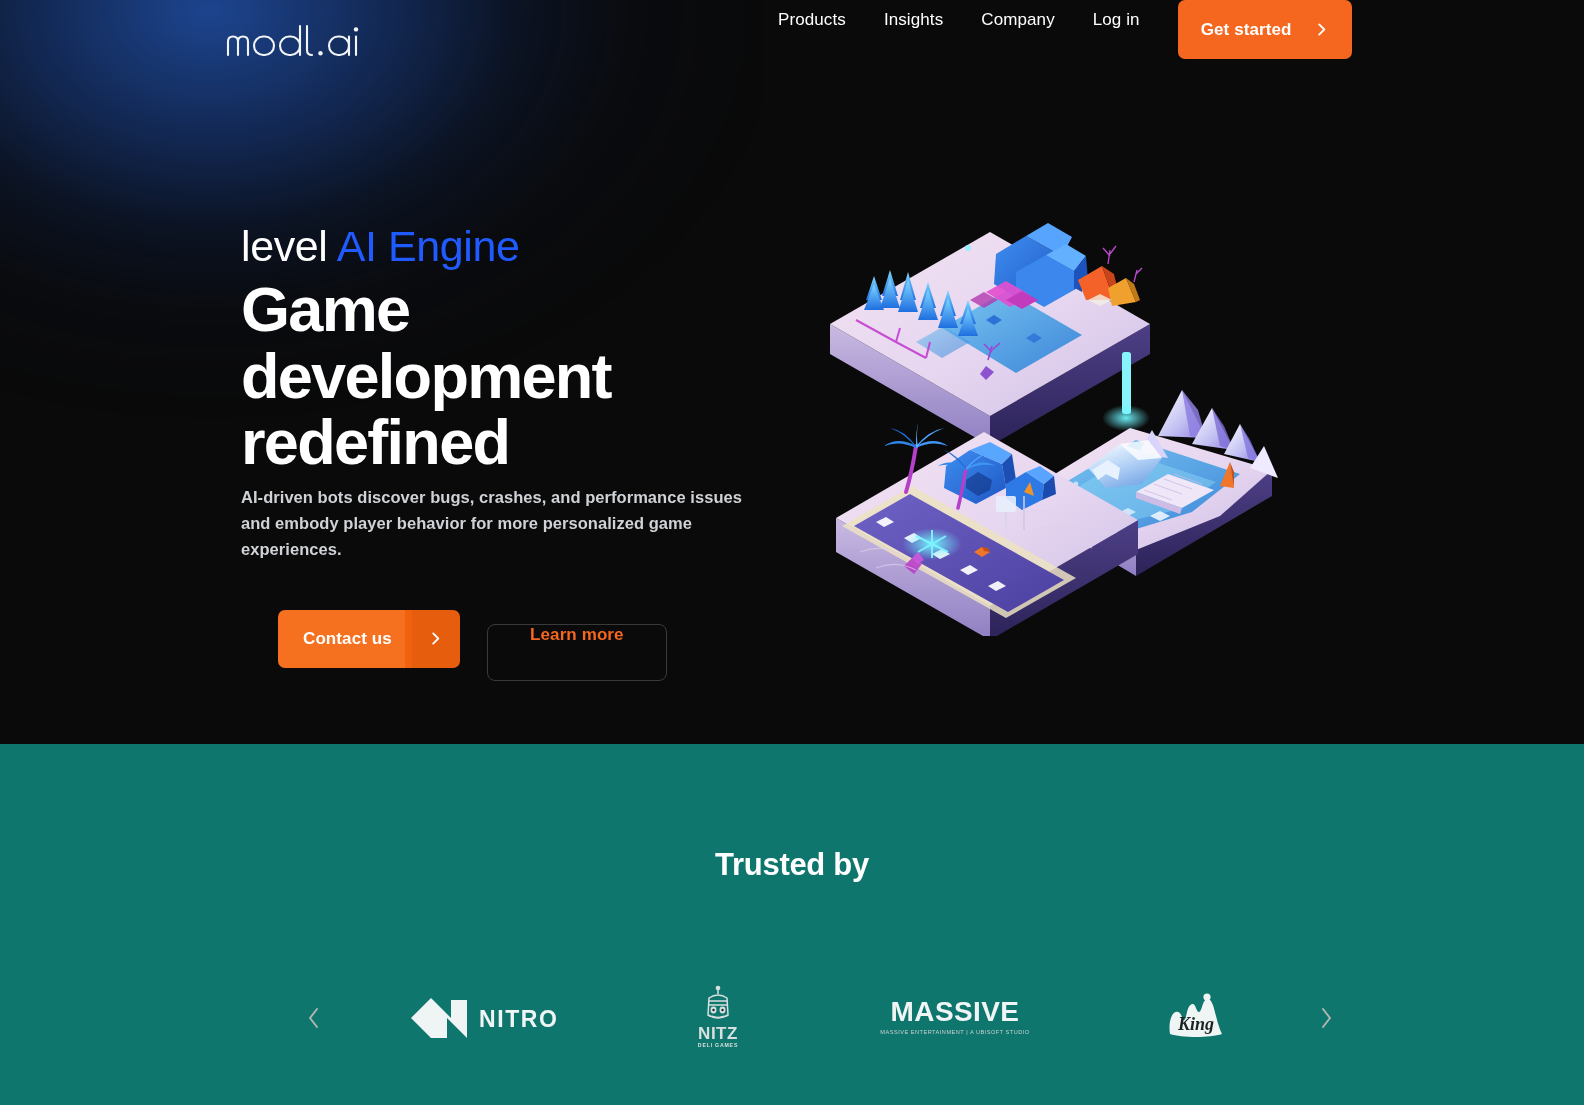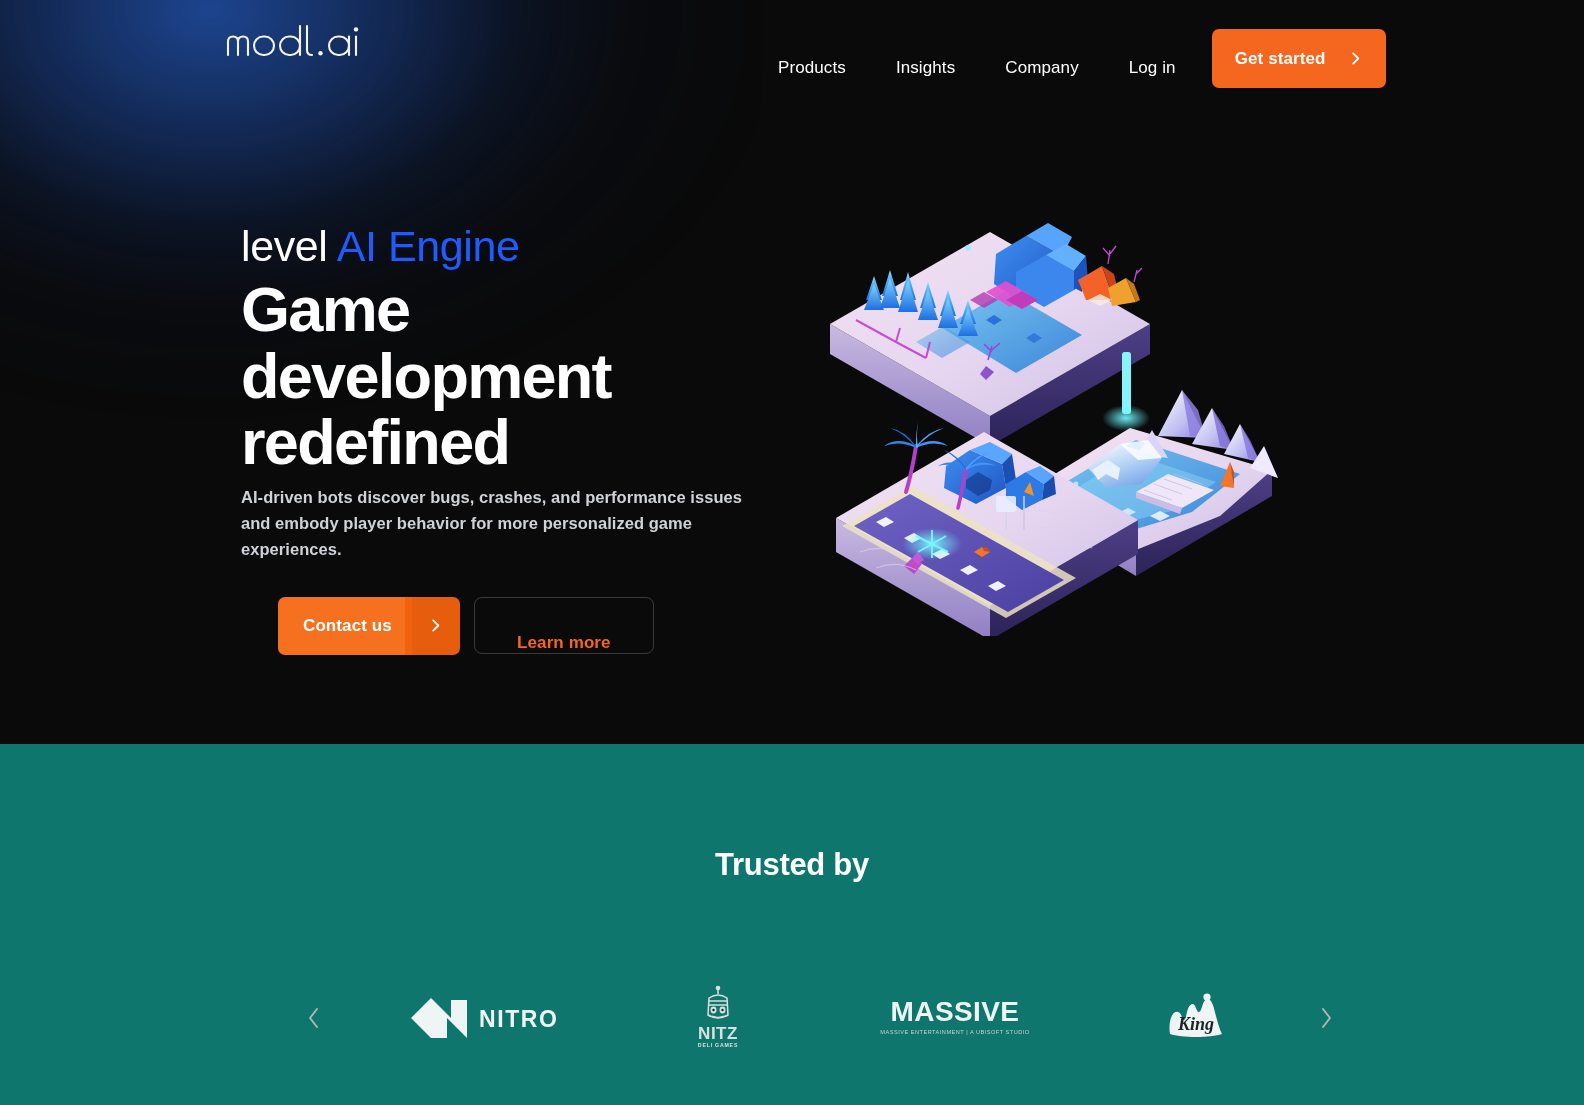--- a/index.html
+++ b/index.html
@@ -43,37 +43,37 @@
   .logo {
     position:absolute; left:226px; top:25px;
     height:38px;
     display:flex; align-items:center;
   }
   .logo svg { display:block; }
 
   .nav {
     position:absolute; left:766px; top:0;
     height:88px;
-    display:flex; align-items:flex-end;
-    gap:16px;
+    display:flex; align-items:flex-start;
+    gap:4px;
   }
   .nav-link {
     color:#ffffff;
     font-size:17px;
     font-weight:400;
     letter-spacing:0.1px;
     text-decoration:none;
     padding:10px 17px;
     white-space:nowrap;
     cursor:pointer;
   }
   .nav-link:first-child { padding-left:12px; }
 
   .btn-getstarted {
-    margin-left:3px;
+    margin-left:17px;
     height:59px;
     background:#F5661E;
     border:none;
     border-radius:7px;
     display:flex; align-items:center;
     gap:22px;
     padding:0 23px 0 23px;
     cursor:pointer;
   }
   .btn-getstarted .lbl {
@@ -117,21 +117,21 @@
   .subcopy {
     font-size:16.5px;
     line-height:1.58;
     color:#cfd2d6;
     font-weight:700;
     max-width:512px;
     margin-bottom:35px;
     letter-spacing:0.05px;
   }
 
-  .cta-row { display:flex; align-items:center; gap:14px;padding-left:37px; }
+  .cta-row { display:flex; align-items:center; gap:27px;padding-left:37px; }
 
   .btn-contact {
     height:58px;
     min-width:181px;
     background:linear-gradient(90deg,#F5701F 0%,#F5701F 70%,#F1620E 70%,#F1620E 100%);
     border:none; border-radius:7px;
     display:flex; align-items:center;
     cursor:pointer;
     overflow:hidden;
   }
@@ -148,23 +148,24 @@
     display:flex; align-items:center; justify-content:center;
     background:rgba(0,0,0,0.045);
   }
 
   .btn-learn {
     height:57px;
     min-width:180px;
     background:transparent;
     border:1.5px solid #3a3a3a;
     border-radius:8px;
-    display:flex; align-items:flex-end; justify-content:center;
+    display:flex; align-items:flex-start; justify-content:center;
     cursor:pointer;
     padding:0 28px;
+    margin-top:27px;
   }
   .btn-learn .lbl {
     color:#F5661E;
     font-size:17px; font-weight:700;
     letter-spacing:0.1px;
     white-space:nowrap;
   }
 
   
   .hero-art {

